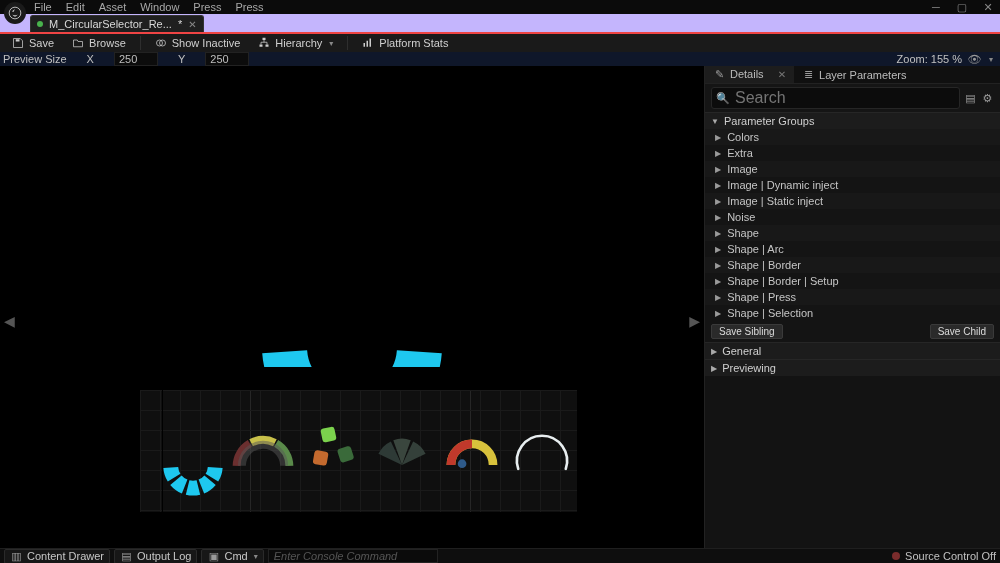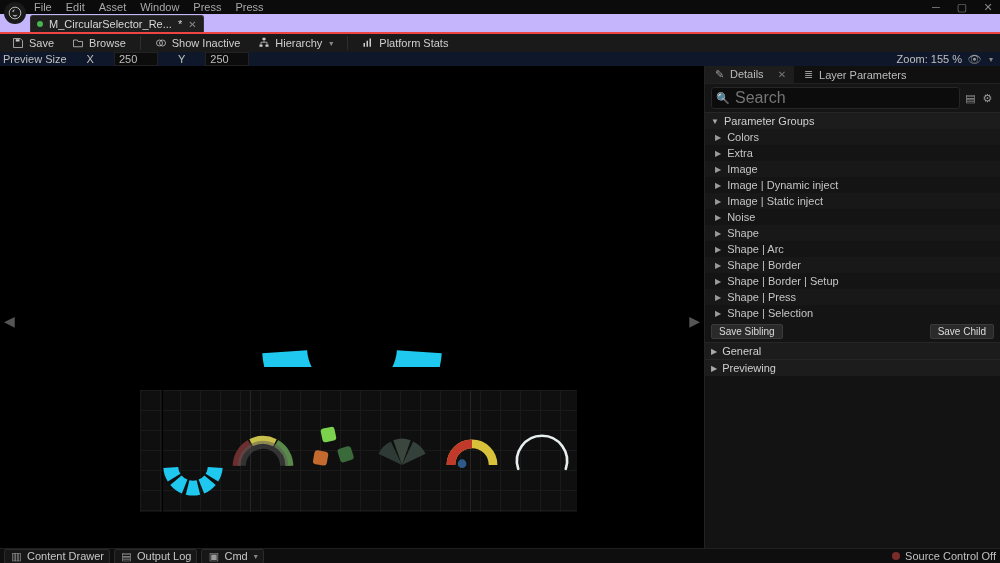--- a/index.html
+++ b/index.html
@@ -357,18 +357,19 @@
   </div>
   <div class="bottom-btn">
     <span class="mini-ico">▤</span>
     <span>Output Log</span>
   </div>
   <div class="bottom-btn">
     <span class="mini-ico">▣</span>
     <span>Cmd</span>
     <span class="chev">▾</span>
   </div>
+  <div class="console">Enter Console Command</div>
 
   <div class="bottom-right">
     <span class="dot-off"></span>
     <span>Source Control Off</span>
   </div>
 </div>
 
 </body></html>

